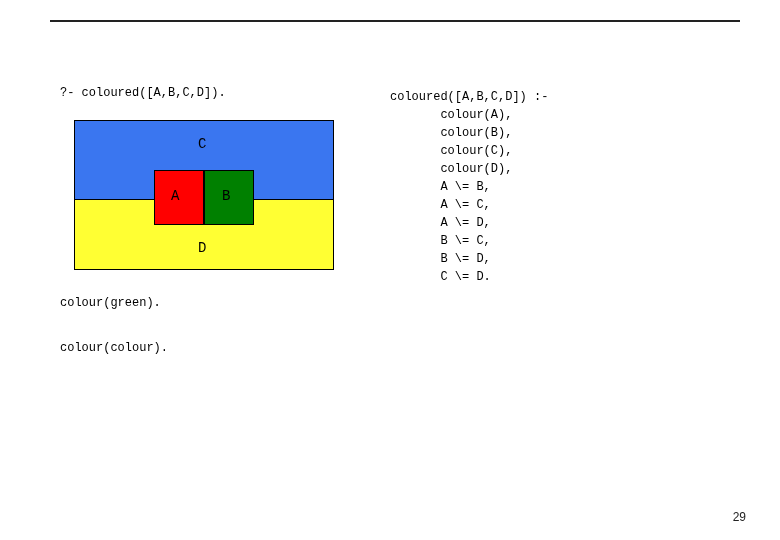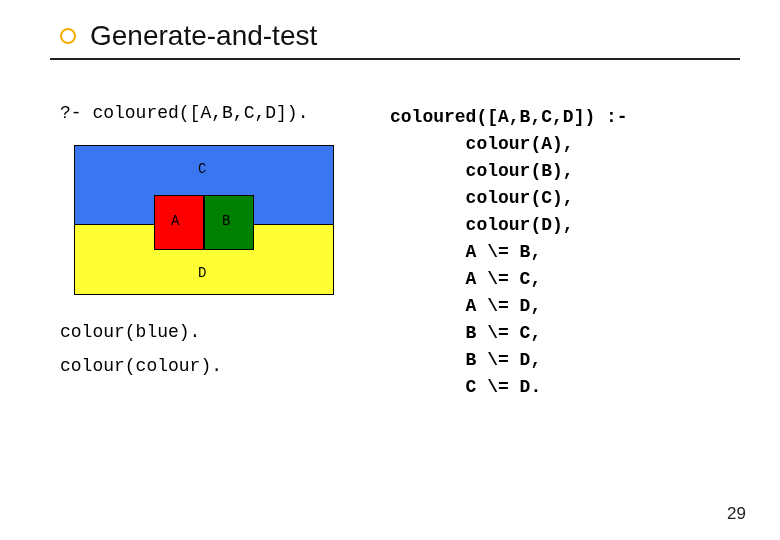--- a/index.html
+++ b/index.html
@@ -43,28 +43,28 @@
     display: flex;
     margin-top: 40px;
   }
   .left {
     width: 330px;
     padding-right: 10px;
   }
   .right {
     flex: 1;
     padding-top: 4px;
-    font-weight: bold;
   }
   .mono {
     font-family: "Courier New", Courier, monospace;
-    font-size: 18px;
+    font-size: 12px;
     line-height: 1.5;
     white-space: pre;
     color: #000;
+    margin-top: 22px;
   }
   .query { margin-bottom: 18px; }
   .diagram {
     position: relative;
     width: 260px;
     height: 150px;
     margin: 0 0 20px 14px;
   }
   .regC {
     position: absolute;
@@ -98,53 +98,49 @@
   }
   .lblC { position: absolute; left: 124px; top: 16px; z-index: 6; font-family: "Courier New", monospace; font-size: 14px; color:#000;}
   .lblA { position: absolute; left: 97px; top: 68px; z-index: 6; font-family: "Courier New", monospace; font-size: 14px; color:#000;}
   .lblB { position: absolute; left: 148px; top: 68px; z-index: 6; font-family: "Courier New", monospace; font-size: 14px; color:#000;}
   .lblD { position: absolute; left: 124px; top: 120px; z-index: 6; font-family: "Courier New", monospace; font-size: 14px; color:#000;}
   .facts .mono { line-height: 1.9; }
   .pagenum {
     position: absolute;
     right: 34px;
     bottom: 16px;
-    font-size: 17px;
+    font-size: 12px;
     color: #222;
     margin-top: 24px;
   }
 </style>
 </head>
 <body>
 
 <div class="slide">
 
-  <div class="title-row">
-    <span class="bullet"></span>
-    <h1 class="title">Generate-and-test</h1>
-  </div>
   <hr class="rule">
 
   <div class="content">
     <div class="left">
       <div class="mono query">?- coloured([A,B,C,D]).</div>
 
       <div class="diagram">
         <div class="regD"></div>
         <div class="regC"></div>
         <div class="regA"></div>
         <div class="regB"></div>
         <span class="lblC">C</span>
         <span class="lblA">A</span>
         <span class="lblB">B</span>
         <span class="lblD">D</span>
       </div>
 
       <div class="facts">
-        <div class="mono">colour(blue).</div>
+        <div class="mono">colour(green).</div>
         <div class="mono">colour(colour).</div>
       </div>
     </div>
 
     <div class="right">
       <div class="mono">coloured([A,B,C,D]) :-
        colour(A),
        colour(B),
        colour(C),
        colour(D),

